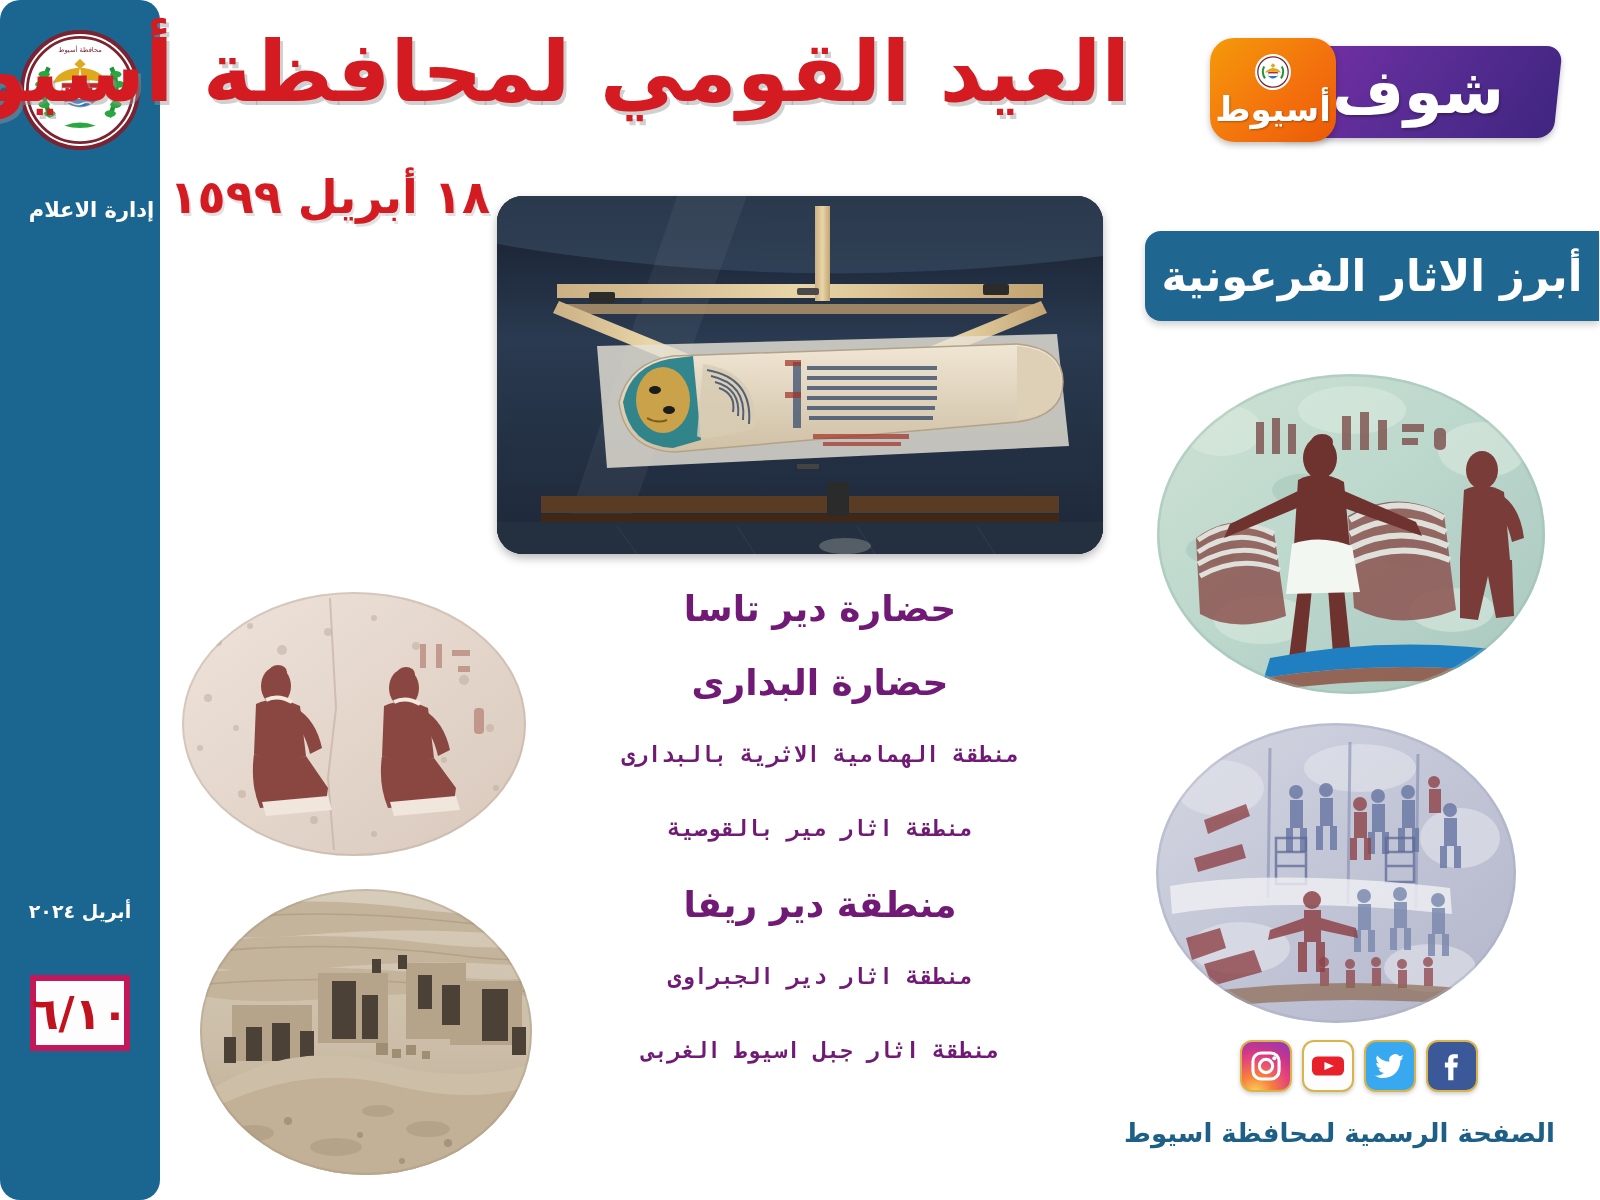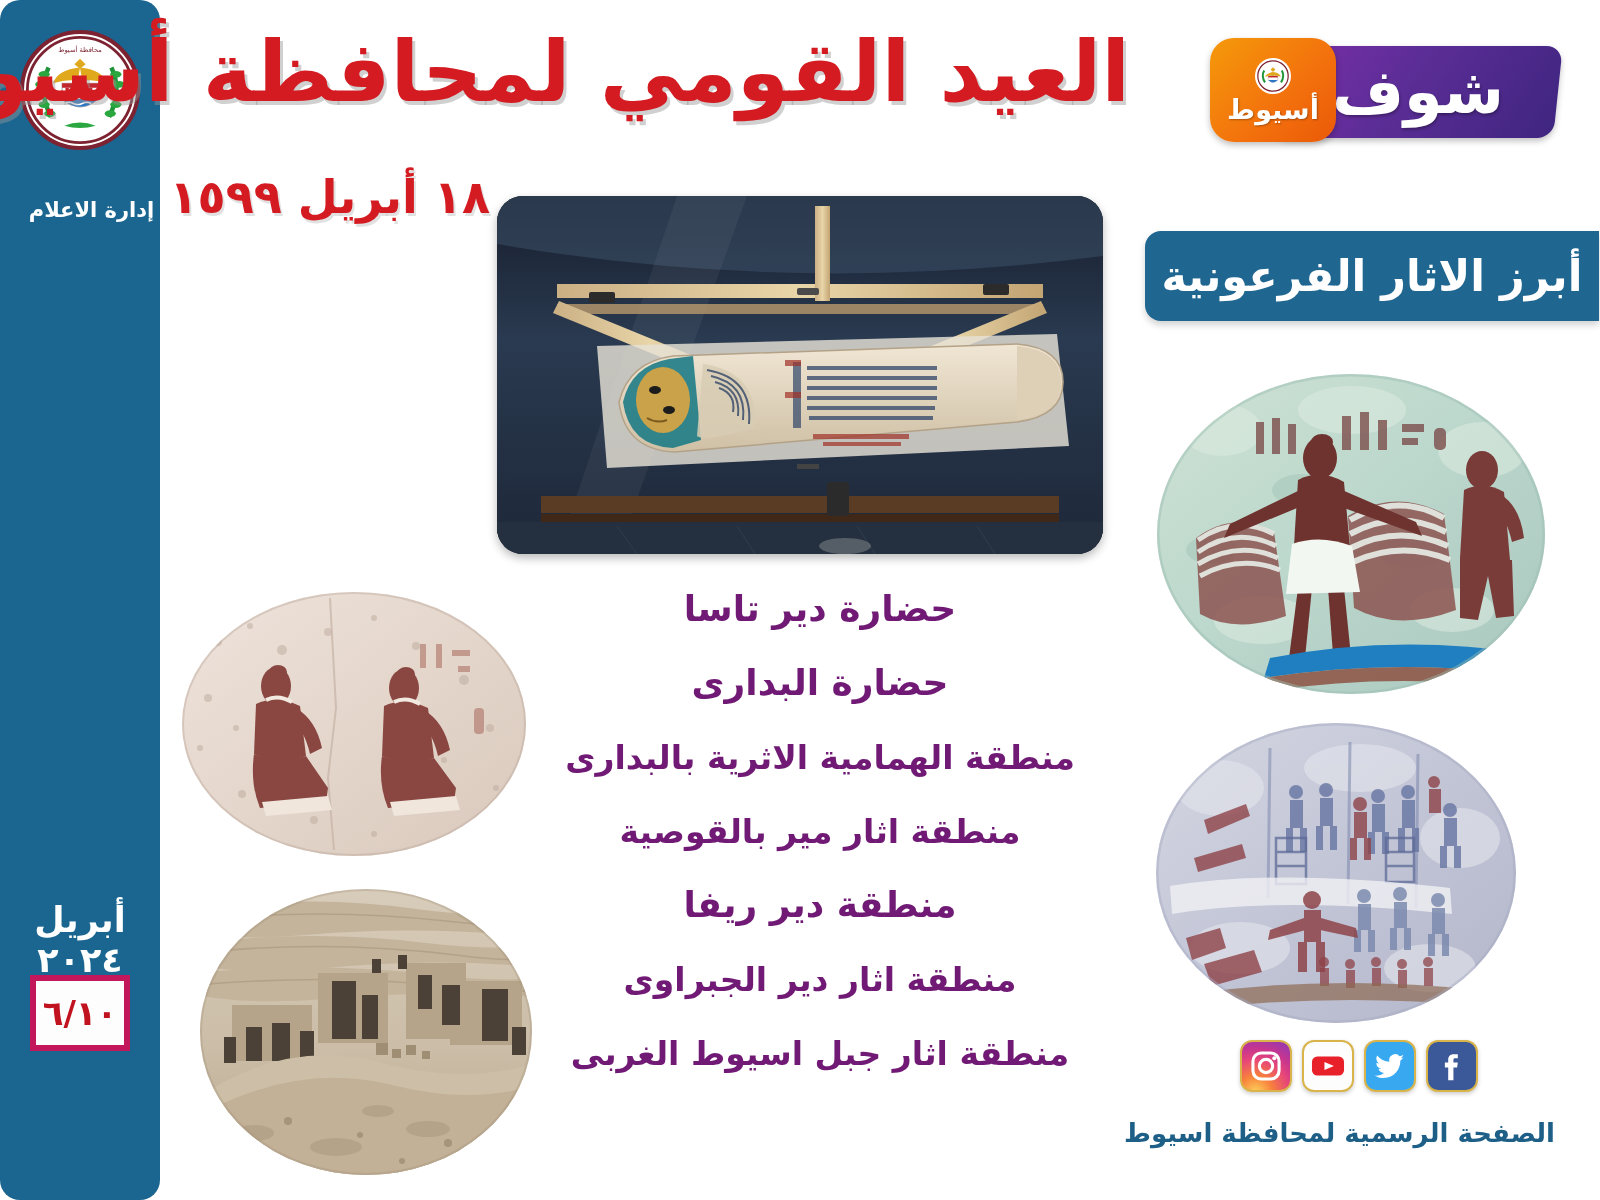--- a/index.html
+++ b/index.html
@@ -25,30 +25,30 @@
   }
   #emblem svg{ width:112px; height:112px; display:block; }
   #media-dept{
     position:absolute; top:198px; left:0; width:160px;
     text-align:center; color:#ffffff;
     font-size:21px; font-weight:bold; letter-spacing:.5px;padding-left:23px;
   }
   #sidebar-date{
     position:absolute; top:900px; left:0; width:160px;
     text-align:center; color:#ffffff;
-    font-size:35px; font-weight:bold;
+    font-size:19px; font-weight:bold;
   }
   #page-badge{
     position:absolute; top:975px; left:50%; transform:translateX(-50%);
     width:100px; height:76px; background:#fdfdfd;
     border:6px solid #c2185b;
     display:flex; align-items:center; justify-content:center;
   }
   #page-badge span{
-    color:#c1121f; font-size:34px; font-weight:bold; letter-spacing:1px;text-align:right;
+    color:#c1121f; font-size:44px; font-weight:bold; letter-spacing:1px;text-align:right;
   }
 
   
   #main-title{
     position:absolute; top:28px; right:470px;
     color:#d31b21; font-size:84px; font-weight:bold;
     line-height:1.05; white-space:nowrap;
     text-shadow:3px 4px 0 rgba(150,150,150,.45);
     direction:rtl;
   }
@@ -83,21 +83,21 @@
     background:linear-gradient(135deg,#f59a0a 0%,#f3700d 60%,#ea5a07 100%);
     box-shadow:0 3px 6px rgba(0,0,0,.25);
     display:flex; flex-direction:column; align-items:center; justify-content:center;
     z-index:2;
   }
   #logo-assiut .mini-seal{
     width:36px;height:36px;border-radius:50%;background:#fff;
     display:flex;align-items:center;justify-content:center;margin-bottom:2px;
   }
   #logo-assiut .mini-seal svg{width:32px;height:32px;}
-  #logo-assiut span{ color:#ffffff; font-size:27px; font-weight:bold; line-height:1;
+  #logo-assiut span{ color:#ffffff; font-size:34px; font-weight:bold; line-height:1;
     text-shadow:1px 1px 2px rgba(0,0,0,.3); }
 
   
   #section-header{
     position:absolute; top:231px; left:1145px; right:1px; height:90px;
     background:#1f6690; border-radius:16px 0 0 16px;
     display:flex; align-items:center; justify-content:center;
     box-shadow:0 4px 7px rgba(0,0,0,.18);
   }
   #section-header span{
@@ -126,21 +126,21 @@
     position:absolute; top:572px; left:520px; width:600px;
     display:flex; flex-direction:column; align-items:center;
     gap:0px;
   }
   #antiquities-list .list-item{
     color:#701a75; font-weight:bold; text-align:center;
     white-space:nowrap; line-height:1;
     height:74px; display:flex; align-items:center; justify-content:center;
   }
   #antiquities-list .list-item.sz-lg{ font-size:36px; }
-  #antiquities-list .list-item.sz-md{ font-size:33px; }
+  #antiquities-list .list-item.sz-md{ font-size:22px;font-family:Liberation Mono, monospace; }
 
   
   #social-bar{
     position:absolute; top:1040px; left:1240px;
     display:flex; gap:10px; align-items:center;
   }
   .social-icon{
     width:52px; height:52px; border-radius:12px;
     border:2px solid #d9b44a;
     display:flex; align-items:center; justify-content:center;

